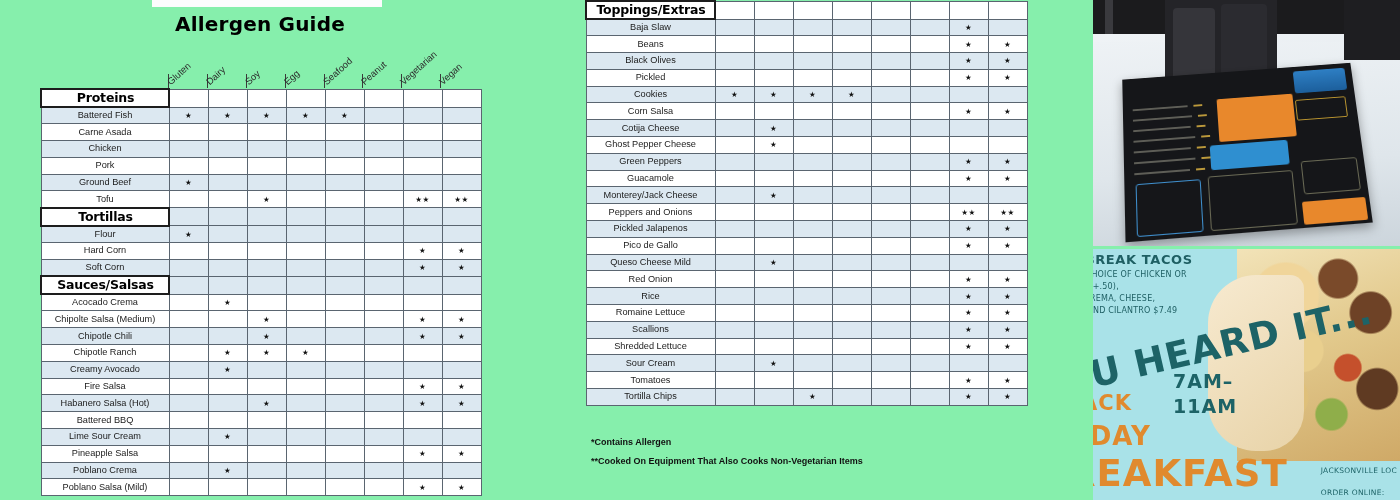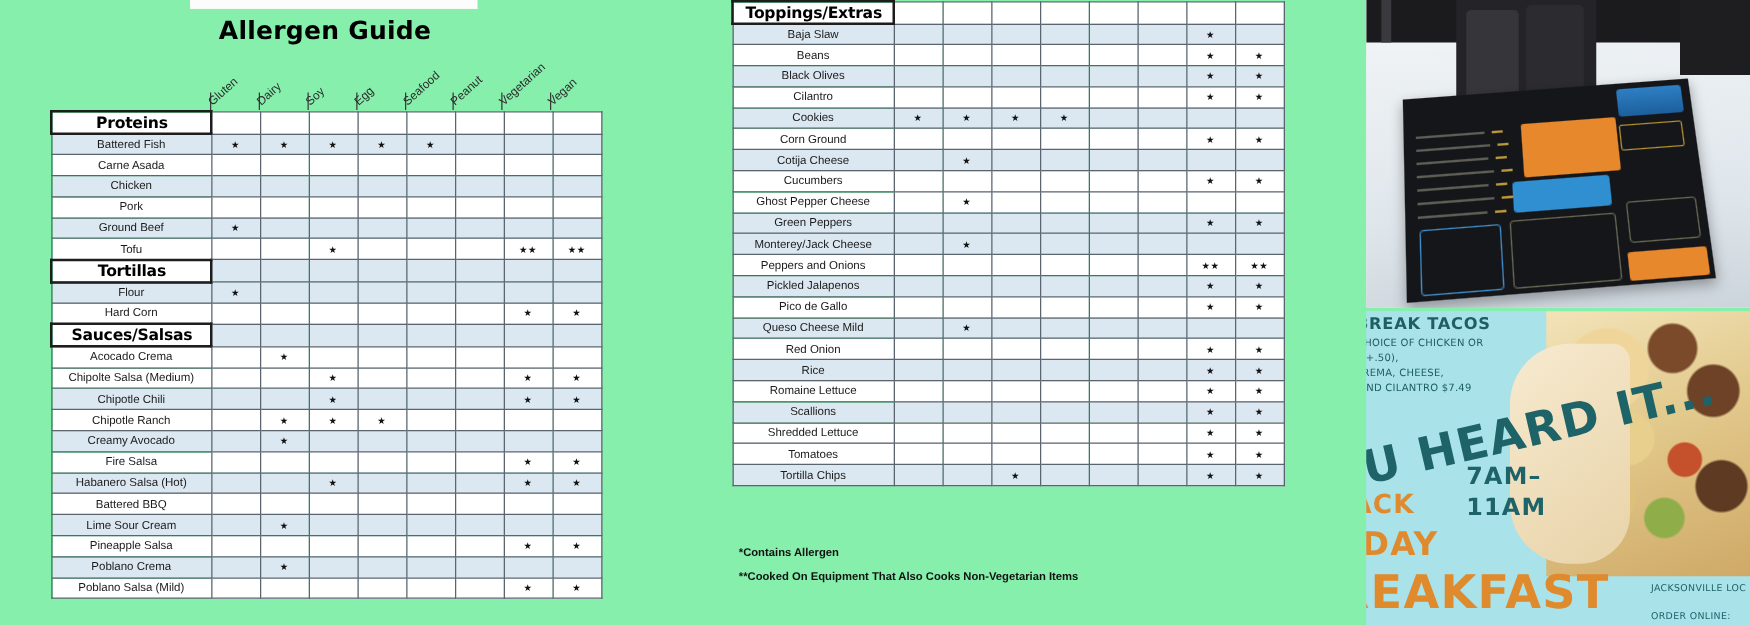--- a/index.html
+++ b/index.html
@@ -373,20 +373,31 @@
           <td class="label">Hard Corn</td>
           <td class="mark"></td>
           <td class="mark"></td>
           <td class="mark"></td>
           <td class="mark"></td>
           <td class="mark"></td>
           <td class="mark"></td>
           <td class="mark"><span class="star">★</span></td>
           <td class="mark"><span class="star">★</span></td>
         </tr>
+        <tr class="alt">
+          <td class="label">Soft Corn</td>
+          <td class="mark"></td>
+          <td class="mark"></td>
+          <td class="mark"></td>
+          <td class="mark"></td>
+          <td class="mark"></td>
+          <td class="mark"></td>
+          <td class="mark"><span class="star">★</span></td>
+          <td class="mark"><span class="star">★</span></td>
+        </tr>
         <tr class="section alt">
           <td class="label">Sauces/Salsas</td>
           <td class="mark"></td>
           <td class="mark"></td>
           <td class="mark"></td>
           <td class="mark"></td>
           <td class="mark"></td>
           <td class="mark"></td>
           <td class="mark"></td>
           <td class="mark"></td>
@@ -570,21 +581,21 @@
           <td class="mark"></td>
           <td class="mark"></td>
           <td class="mark"></td>
           <td class="mark"></td>
           <td class="mark"></td>
           <td class="mark"></td>
           <td class="mark"><span class="star">★</span></td>
           <td class="mark"><span class="star">★</span></td>
         </tr>
         <tr class="plain">
-          <td class="label">Cilantro</td>
+          <td class="label">Pickled</td>
           <td class="mark"></td>
           <td class="mark"></td>
           <td class="mark"></td>
           <td class="mark"></td>
           <td class="mark"></td>
           <td class="mark"></td>
           <td class="mark"><span class="star">★</span></td>
           <td class="mark"><span class="star">★</span></td>
         </tr>
         <tr class="alt">
@@ -592,21 +603,21 @@
           <td class="mark"><span class="star">★</span></td>
           <td class="mark"><span class="star">★</span></td>
           <td class="mark"><span class="star">★</span></td>
           <td class="mark"><span class="star">★</span></td>
           <td class="mark"></td>
           <td class="mark"></td>
           <td class="mark"></td>
           <td class="mark"></td>
         </tr>
         <tr class="plain">
-          <td class="label">Corn Ground</td>
+          <td class="label">Corn Salsa</td>
           <td class="mark"></td>
           <td class="mark"></td>
           <td class="mark"></td>
           <td class="mark"></td>
           <td class="mark"></td>
           <td class="mark"></td>
           <td class="mark"><span class="star">★</span></td>
           <td class="mark"><span class="star">★</span></td>
         </tr>
         <tr class="alt">
@@ -614,43 +625,43 @@
           <td class="mark"></td>
           <td class="mark"><span class="star">★</span></td>
           <td class="mark"></td>
           <td class="mark"></td>
           <td class="mark"></td>
           <td class="mark"></td>
           <td class="mark"></td>
           <td class="mark"></td>
         </tr>
         <tr class="plain">
-          <td class="label">Cucumbers</td>
-          <td class="mark"></td>
-          <td class="mark"></td>
-          <td class="mark"></td>
-          <td class="mark"></td>
-          <td class="mark"></td>
-          <td class="mark"></td>
-          <td class="mark"><span class="star">★</span></td>
-          <td class="mark"><span class="star">★</span></td>
-        </tr>
-        <tr class="plain">
           <td class="label">Ghost Pepper Cheese</td>
           <td class="mark"></td>
           <td class="mark"><span class="star">★</span></td>
           <td class="mark"></td>
           <td class="mark"></td>
           <td class="mark"></td>
           <td class="mark"></td>
           <td class="mark"></td>
           <td class="mark"></td>
         </tr>
         <tr class="alt">
           <td class="label">Green Peppers</td>
+          <td class="mark"></td>
+          <td class="mark"></td>
+          <td class="mark"></td>
+          <td class="mark"></td>
+          <td class="mark"></td>
+          <td class="mark"></td>
+          <td class="mark"><span class="star">★</span></td>
+          <td class="mark"><span class="star">★</span></td>
+        </tr>
+        <tr class="plain">
+          <td class="label">Guacamole</td>
           <td class="mark"></td>
           <td class="mark"></td>
           <td class="mark"></td>
           <td class="mark"></td>
           <td class="mark"></td>
           <td class="mark"></td>
           <td class="mark"><span class="star">★</span></td>
           <td class="mark"><span class="star">★</span></td>
         </tr>
         <tr class="alt">
@@ -755,20 +766,31 @@
         <tr class="plain">
           <td class="label">Shredded Lettuce</td>
           <td class="mark"></td>
           <td class="mark"></td>
           <td class="mark"></td>
           <td class="mark"></td>
           <td class="mark"></td>
           <td class="mark"></td>
           <td class="mark"><span class="star">★</span></td>
           <td class="mark"><span class="star">★</span></td>
+        </tr>
+        <tr class="alt">
+          <td class="label">Sour Cream</td>
+          <td class="mark"></td>
+          <td class="mark"><span class="star">★</span></td>
+          <td class="mark"></td>
+          <td class="mark"></td>
+          <td class="mark"></td>
+          <td class="mark"></td>
+          <td class="mark"></td>
+          <td class="mark"></td>
         </tr>
         <tr class="plain">
           <td class="label">Tomatoes</td>
           <td class="mark"></td>
           <td class="mark"></td>
           <td class="mark"></td>
           <td class="mark"></td>
           <td class="mark"></td>
           <td class="mark"></td>
           <td class="mark"><span class="star">★</span></td>

